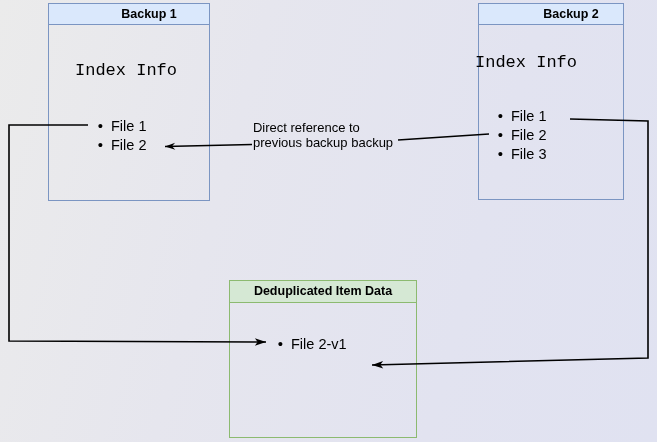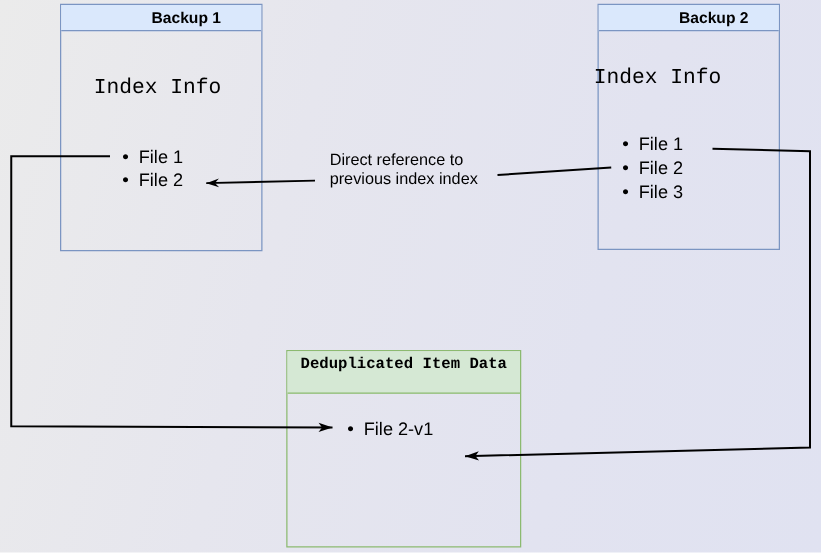--- a/index.html
+++ b/index.html
@@ -28,21 +28,21 @@
   }
   .node-blue { border: 1.5px solid #7b95c2; }
   .node-blue .hdr { background: #dae8fc; border-bottom: 1.5px solid #7b95c2; padding-left: 40px; }
   .node-green { border: 1.5px solid #8cba70; }
   .node-green .hdr { background: #d5e8d4; border-bottom: 1.5px solid #8cba70; }
   #backup1 { left: 48px; top: 3px; width: 162px; height: 198px; }
   #backup1 .hdr { height: 21px; line-height: 20px; }
   #backup2 { left: 449px; top: 3px; width: 146px; height: 197px; margin-left: 29px; }
   #backup2 .hdr { height: 21px; line-height: 20px; }
   #dedup   { left: 229px; top: 280px; width: 188px; height: 158px; }
-  #dedup .hdr { height: 34px; line-height: 21px; font-family: Liberation Mono, monospace; }
+  #dedup .hdr { height: 22px; line-height: 21px; }
 
   .index-label {
     position: absolute;
     font-size: 17px;
     font-family: Liberation Mono, monospace;
   }
   #index-label-1 { left: 75px; top: 61px; }
   #index-label-2 { left: 475px; top: 53px; }
 
   ul.filelist {
@@ -137,16 +137,16 @@
       </marker>
     </defs>
     <path class="edge" d="M 88 125 L 9 125 L 9 341 L 266 342" marker-end="url(#arrowFilled)"></path>
     <path class="edge" d="M 570 119 L 648 121 L 648 358 L 372 365" marker-end="url(#arrowFilled)"></path>
     <path class="edge" d="M 489 134 L 398 140"></path>
     <path class="edge" d="M 252 144.5 L 165 146.5" marker-end="url(#arrowThin)"></path>
   </svg>
 
   <div class="edge-label">
     <div>Direct reference to</div>
-    <div>previous index index</div>
+    <div>previous backup backup</div>
   </div>
 
 </div>
 
 </body></html>

